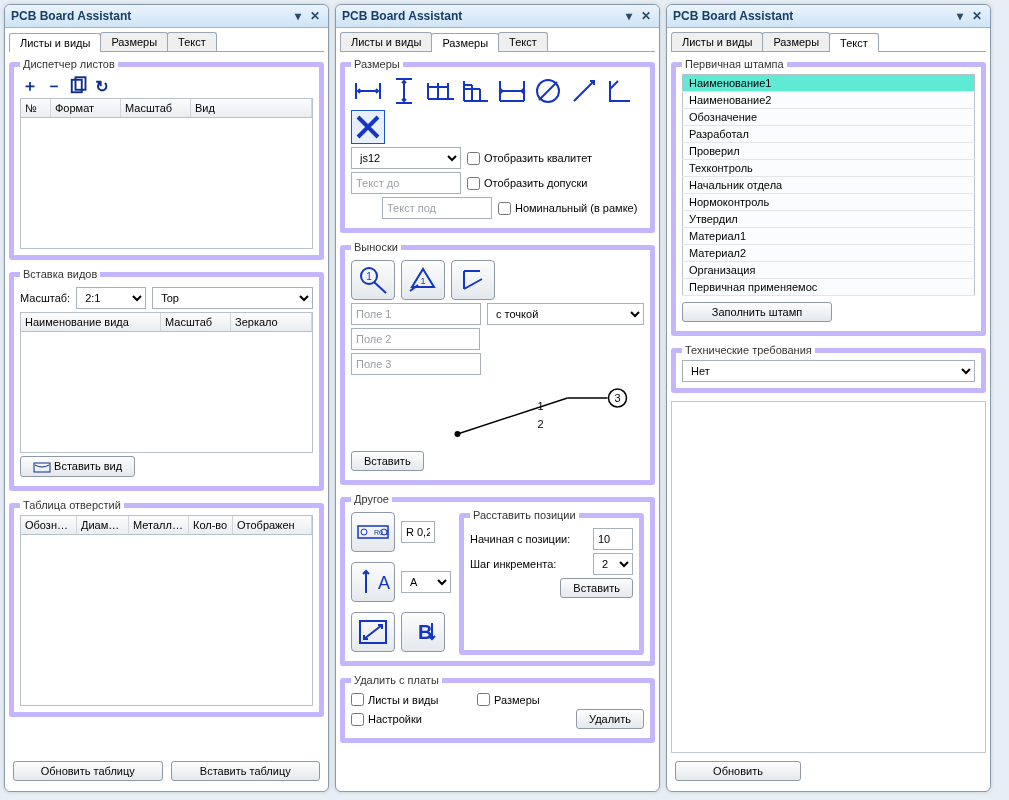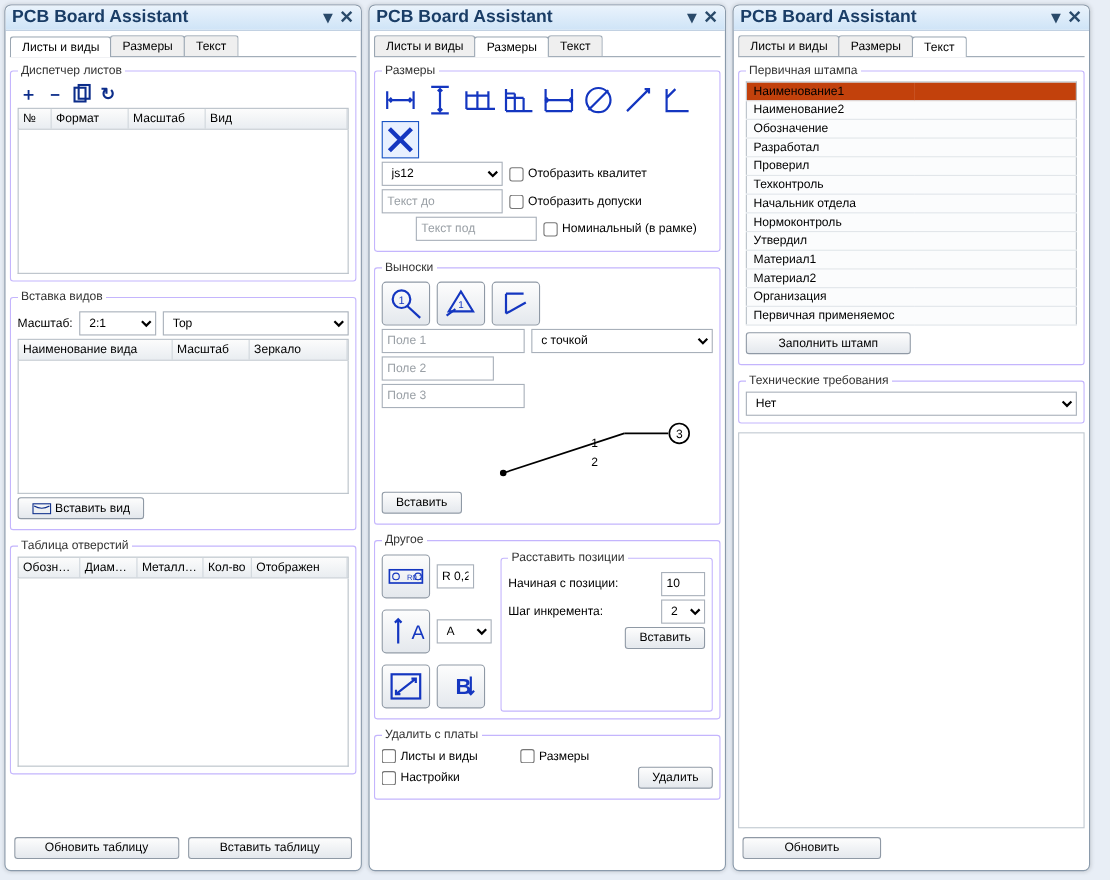--- a/index.html
+++ b/index.html
@@ -1,25 +1,25 @@
 <!DOCTYPE html>
 <html><head>
 <meta charset="utf-8">
 <style>
   html,body{margin:0;padding:0;font-family:"Segoe UI",Tahoma,Arial,sans-serif;font-size:11px;background:#e8eef6;}
   .stage{display:flex;gap:6px;padding:4px;}
   .panel{width:325px;background:#fff;border:1px solid #8a9aab;border-radius:6px;box-shadow:0 0 4px rgba(0,0,0,.15);display:flex;flex-direction:column;height:788px;box-sizing:border-box;}
-  .titlebar{background:linear-gradient(#eaf3fc,#cfe4f7);border-bottom:1px solid #9bb4cf;border-radius:6px 6px 0 0;height:22px;display:flex;align-items:center;padding:0 6px;font-weight:bold;color:#1a3d66;font-size:16px;}
+  .titlebar{background:linear-gradient(#eaf3fc,#cfe4f7);border-bottom:1px solid #9bb4cf;border-radius:6px 6px 0 0;height:22px;display:flex;align-items:center;padding:0 6px;font-weight:bold;color:#1a3d66;font-size:12px;}
   .titlebar .spacer{flex:1;}
   .titlebar .winbtn{width:14px;height:14px;margin-left:3px;display:flex;align-items:center;justify-content:center;color:#2a4a6a;cursor:pointer;}
   .body{padding:4px;flex:1;display:flex;flex-direction:column;overflow:hidden;}
   .tabs{display:flex;border-bottom:1px solid #9aa6b2;margin-bottom:4px;}
   .tab{padding:3px 10px;border:1px solid #9aa6b2;border-bottom:none;background:#efefef;margin-right:-1px;border-radius:3px 3px 0 0;cursor:pointer;position:relative;}
   .tab.active{background:#fff;z-index:2;top:1px;}
-  fieldset{border:1px solid #c4b5fd;border-radius:3px;margin:2px 0 6px;padding:4px 6px 6px;}
+  fieldset{border:5px solid #c4b5fd;border-radius:3px;margin:2px 0 6px;padding:4px 6px 6px;}
   legend{padding:0 3px;color:#333;}
   .toolbar{display:flex;gap:4px;align-items:center;padding:2px 0;}
   .tbtn{width:20px;height:20px;display:flex;align-items:center;justify-content:center;color:#0c2d8a;font-weight:bold;font-size:16px;cursor:pointer;}
   .grid-head{display:flex;border:1px solid #b8c0c8;background:linear-gradient(#fcfcfc,#e9edf1);}
   .grid-head .gh, .grid-row .gc{padding:3px 4px;border-right:1px solid #d0d6dc;box-sizing:border-box;overflow:hidden;text-overflow:ellipsis;white-space:nowrap;}
   .grid-body{border:1px solid #b8c0c8;border-top:none;height:130px;background:#fff;}
   label{display:inline-block;}
   .row{display:flex;align-items:center;gap:6px;margin:3px 0;}
   select,input[type=text]{font:inherit;border:1px solid #a8b0ba;padding:2px 4px;height:22px;box-sizing:border-box;background:#fff;}
   input[type=text]::placeholder{color:#9aa0a6;}
@@ -27,21 +27,21 @@
   .iconbox{width:42px;height:38px;border:1px solid #8f99a5;border-radius:4px;background:linear-gradient(#fdfdfd,#e4e8ed);display:flex;align-items:center;justify-content:center;cursor:pointer;}
   .iconbox svg{width:34px;height:30px;}
   .dim-icons{display:flex;gap:2px;flex-wrap:wrap;}
   .dim-icons .di{width:32px;height:32px;border:1px solid transparent;display:flex;align-items:center;justify-content:center;cursor:pointer;}
   .dim-icons .di.sel{border:1px solid #1a55c4;background:#e8f0ff;}
   .chk{display:flex;align-items:center;gap:4px;}
   .chk input{margin:0;}
   .footer{margin-top:auto;display:flex;gap:8px;padding:6px 4px;}
   .listtbl{border:1px solid #b8c0c8;width:100%;border-collapse:collapse;}
   .listtbl td{border-bottom:1px solid #e2e6ea;padding:2px 6px;background:#fbfcfd;}
-  .listtbl tr.sel td{background:#c2410c;}
+  .listtbl tr.sel td{background:#5eead4;}
   .leader-preview{height:70px;position:relative;border:0;}
   .col{display:flex;flex-direction:column;}
 </style>
 </head>
 <body>
 
 <div class="stage">
 
 <div class="panel">
   <div class="titlebar">
@@ -230,21 +230,21 @@
               <svg viewBox="0 0 34 30">
                 <path d="M8 6v18M8 6h16M8 24L26 14" stroke="#1436c0" stroke-width="2" fill="none"></path>
               </svg>
             </div>
       </div>
       <div class="row">
         <input type="text" style="width: 130px;" placeholder="Поле 1">
         <select style="flex:1"><option>с точкой</option></select>
       </div>
       <div class="row">
-            <input type="text" style="width: 102px;" placeholder="Поле 2">
+            <input type="text" style="width: 129px;" placeholder="Поле 2">
           </div>
       <div class="row">
             <input type="text" style="width: 130px;" placeholder="Поле 3">
           </div>
       <div class="leader-preview">
         <svg width="100%" height="70" viewBox="0 0 280 70">
           <circle cx="100" cy="56" r="3" fill="#000"></circle>
           <line x1="100" y1="56" x2="210" y2="20" stroke="#000" stroke-width="1.5"></line>
           <line x1="210" y1="20" x2="250" y2="20" stroke="#000" stroke-width="1.5"></line>
           <circle cx="260" cy="20" r="9" fill="none" stroke="#000" stroke-width="1.5"></circle>

